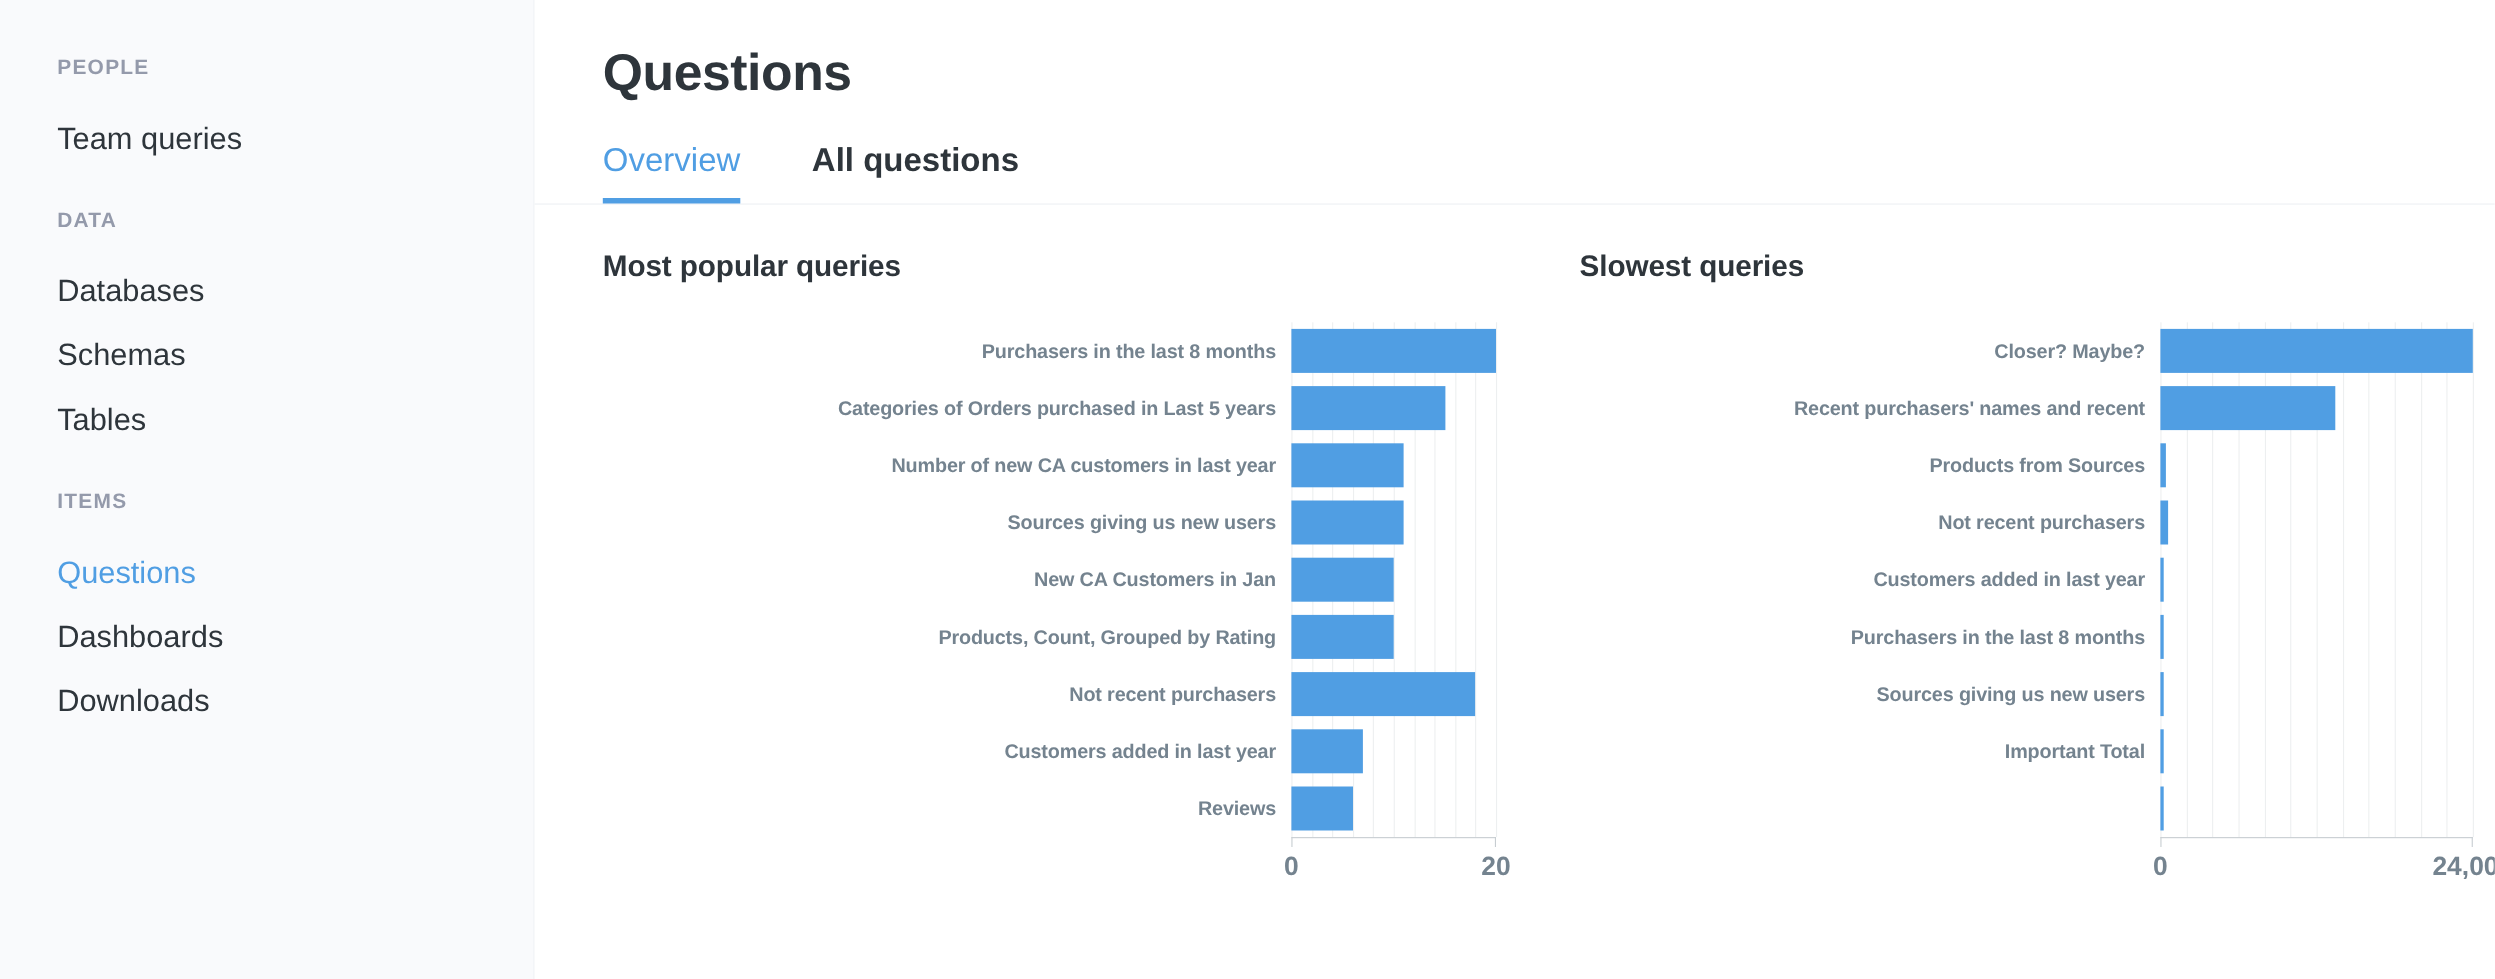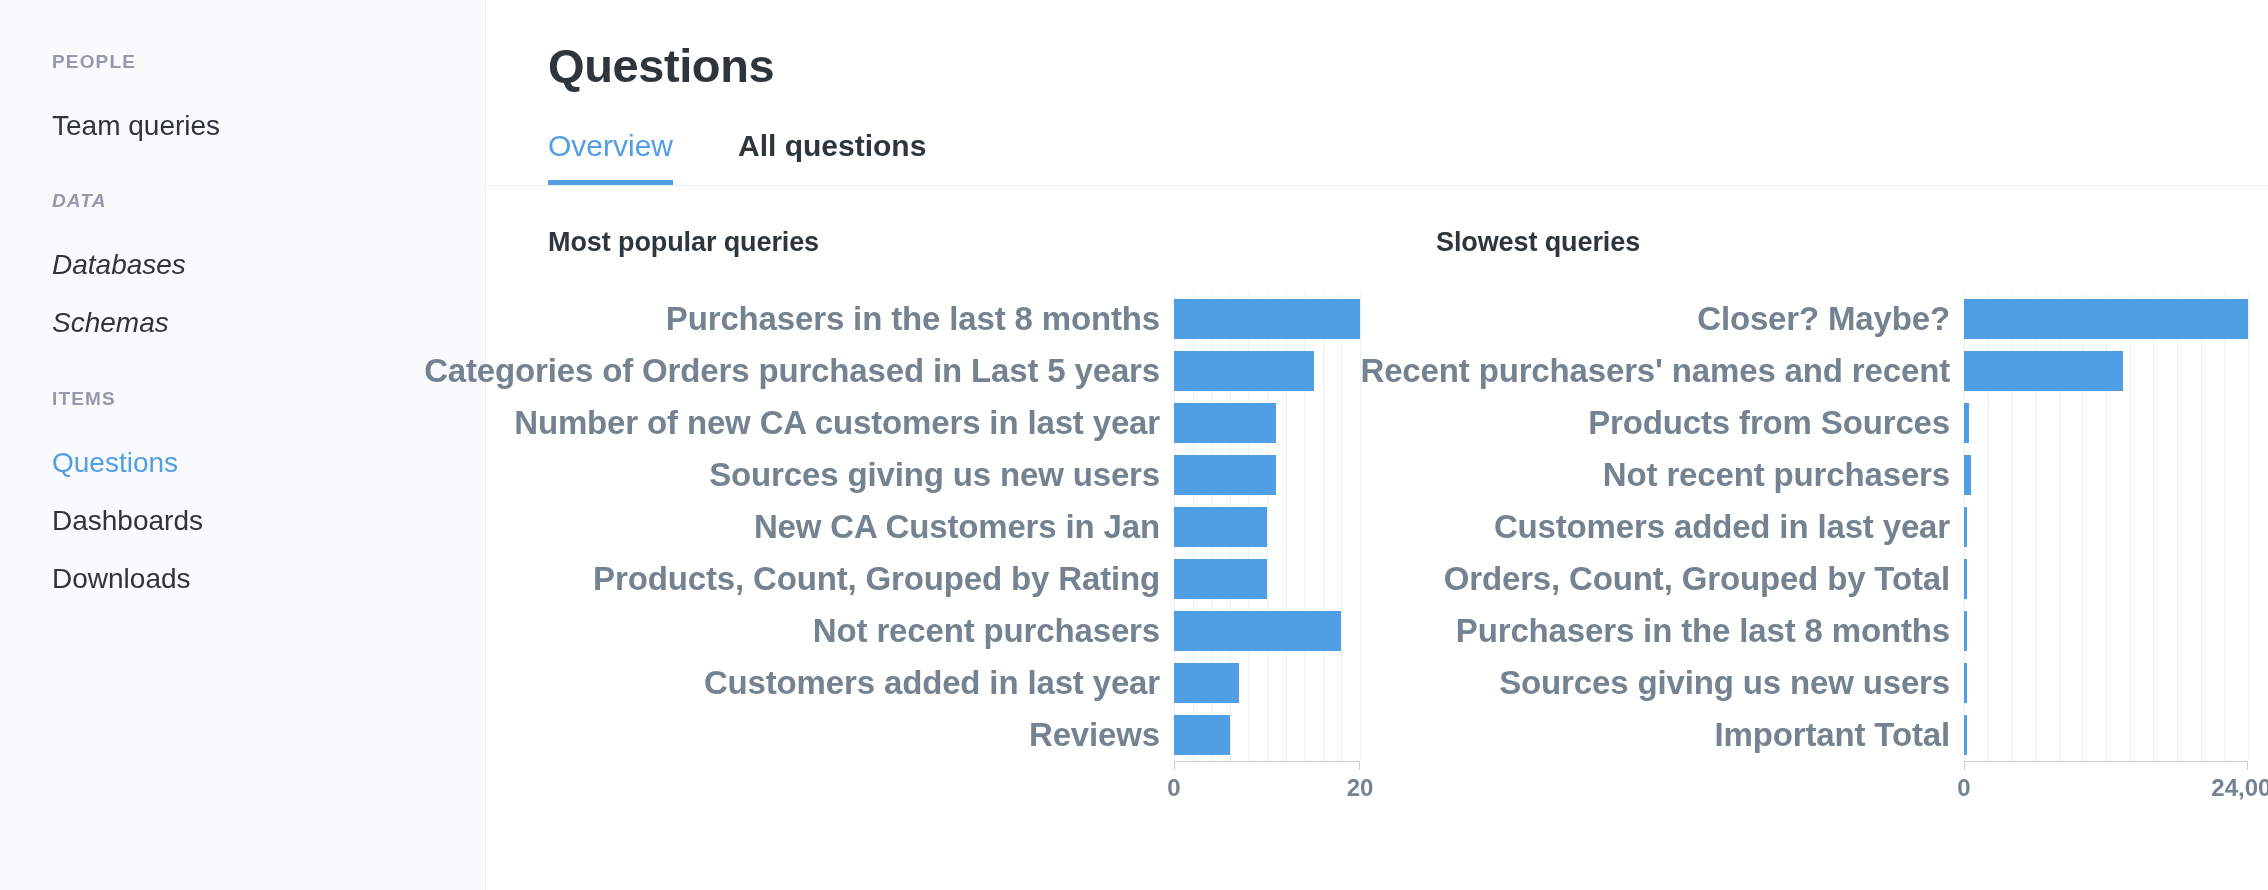--- a/index.html
+++ b/index.html
@@ -26,21 +26,21 @@
   .sidebar {
     width: 486px;
     min-width: 486px;
     height: 890px;
     background: #F9FAFC;
     border-right: 1px solid #EDF0F3;
     padding-top: 52px;
     position: relative;
   }
   .nav-group { margin-bottom: 36px; }
-  .nav-group.group-data { margin-top: 10px; font-style: italic; }
+  .nav-group.group-data { margin-top: 10px; }
   .nav-group.group-items { margin-top: 12px; }
 
   .nav-heading {
     font-size: 19px;
     font-weight: 700;
     letter-spacing: 1.15px;
     color: #949AAB;
     text-transform: uppercase;
     padding: 0 0 0 52px;
     margin: 0 0 26px 0;
@@ -130,21 +130,21 @@
     width: 0;
     flex: 0 0 auto;
     display: flex;
     flex-direction: column;
   }
   .cat-label {
     height: 52px;
     display: flex;
     align-items: center;
     justify-content: flex-end;
-    font-size: 33px;
+    font-size: 18px;
     font-weight: 700;
     color: #74838F;
     padding-right: 14px;
     white-space: nowrap;
     letter-spacing: -0.15px;
   }
   .bars-area {
     position: relative;
     flex: 0 0 auto;
     background: #ffffff;
@@ -212,20 +212,21 @@
   <nav class="sidebar">
     <div class="nav-group group-people">
       <div class="nav-heading">PEOPLE</div>
       <div class="nav-item">Team queries</div>
     </div>
 
     <div class="nav-group group-data">
       <div class="nav-heading">DATA</div>
       <div class="nav-item">Databases</div>
       <div class="nav-item">Schemas</div>
+      <div class="nav-item">Tables</div>
     </div>
 
     <div class="nav-group group-items">
       <div class="nav-heading">ITEMS</div>
       <div class="nav-item active">Questions</div>
       <div class="nav-item">Dashboards</div>
       <div class="nav-item">Downloads</div>
     </div>
   </nav>
 
@@ -318,21 +319,20 @@
 
       <section class="chart-panel right">
         <h2 class="chart-title">Slowest queries</h2>
         <div class="plot">
           <div class="cat-labels" id="right-cats" style="width: 528px; flex: 0 0 528px;">
               <div class="cat-label">Closer? Maybe?</div>
               <div class="cat-label">Recent purchasers' names and recent</div>
               <div class="cat-label">Products from Sources</div>
               <div class="cat-label">Not recent purchasers</div>
               <div class="cat-label">Customers added in last year</div>
-              <div class="cat-label">Orders, Count, Grouped by Total</div>
               <div class="cat-label">Purchasers in the last 8 months</div>
               <div class="cat-label">Sources giving us new users</div>
               <div class="cat-label">Important Total</div>
             </div>
           <div class="bars-area" id="right-bars-area" style="width: 284px; flex: 0 0 284px;">
             <div class="gridlines" id="right-grid">
                 <div class="gridline" style="left: 0px;"></div>
                 <div class="gridline" style="left: 23.6667px;"></div>
                 <div class="gridline" style="left: 47.3333px;"></div>
                 <div class="gridline" style="left: 71px;"></div>

